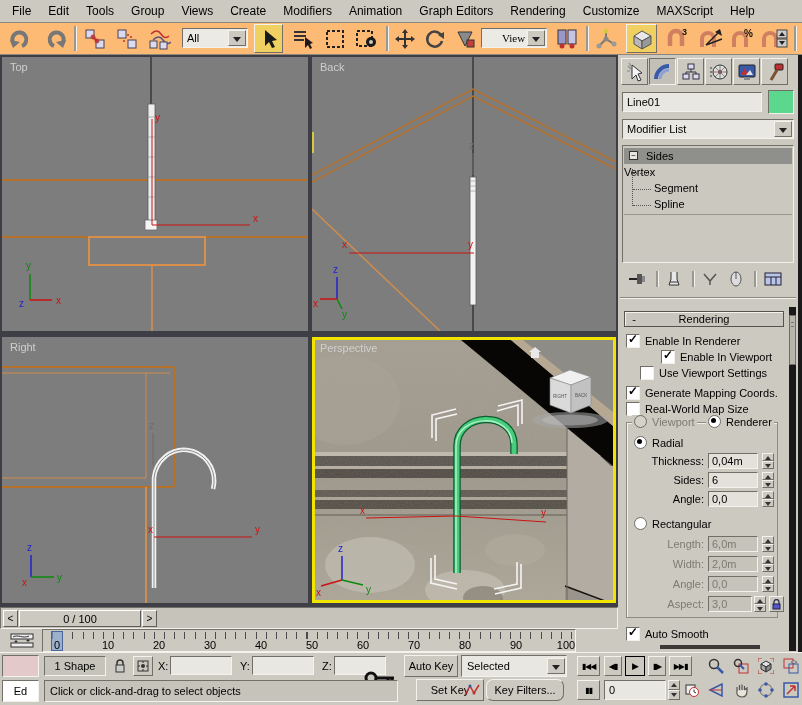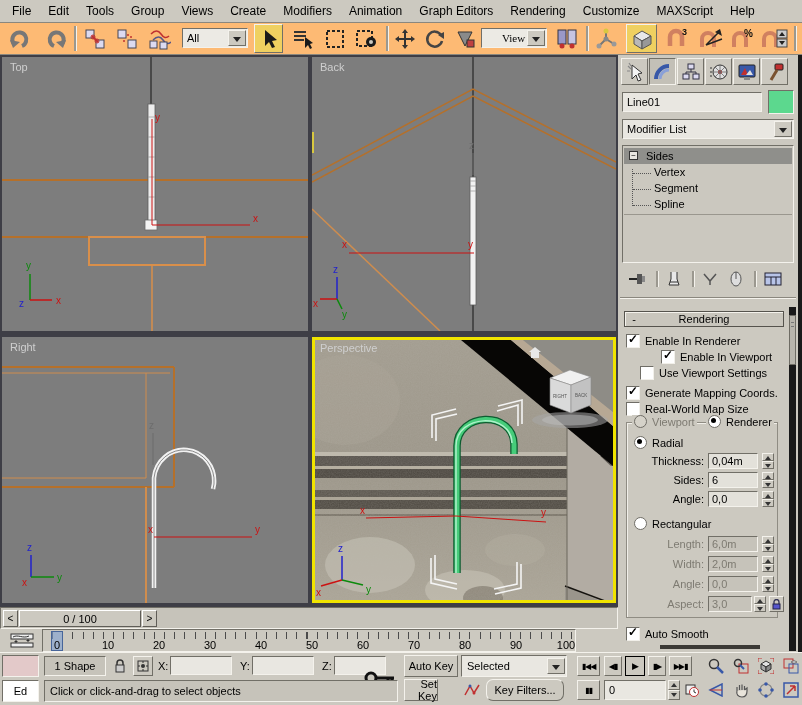--- a/index.html
+++ b/index.html
@@ -424,21 +424,21 @@
       <div class="ddarrowbtn"></div>
     </div>
 
     <div class="abs sunken" style="left:4px;top:90px;width:172px;height:118px;background:#cbc8bf;">
       <div class="abs" style="left:1px;top:2px;right:1px;height:16px;background:#8f8f8b;display:flex;align-items:center;">
         <span class="abs" style="left:5px;top:3px;width:9px;height:9px;background:#e8e6e0;border:1px solid #333;font-size:8px;line-height:7px;text-align:center;">−</span>
         <span style="margin-left:22px;">Sides</span>
       </div>
       <div class="abs" style="left:1px;top:20px;right:1px;height:15px;">
         <span class="abs" style="left:9px;top:7px;width:18px;border-top:1px dotted #555;"></span>
-        <span style="margin-left:30px;">Vertex</span>
+        <span style="">Vertex</span>
       </div>
       <div class="abs" style="left:1px;top:52px;right:1px;height:15px;">
         <span class="abs" style="left:9px;top:7px;width:18px;border-top:1px dotted #555;"></span>
         <span style="margin-left:30px;">Spline</span>
       </div>
       <div class="abs" style="left:1px;top:36px;right:1px;height:15px;">
         <span class="abs" style="left:9px;top:7px;width:18px;border-top:1px dotted #555;"></span>
         <span style="margin-left:30px;">Segment</span>
       </div>
       <div class="abs" style="left:1px;top:68px;right:1px;border-top:1px solid #9a978e;"></div>
@@ -691,21 +691,21 @@
         <path d="M12,9 H30 M24,9 V14 M28,9 V13" stroke="#111" stroke-width="3"></path>
     </svg>
 
     <div class="abs sunken" style="left:44px;top:27px;width:354px;height:22px;display:flex;align-items:center;">
       <span style="margin-left:5px;">Click or click-and-drag to select objects</span>
     </div>
 
     <div class="abs btn raised" style="left:404px;top:2px;width:54px;height:22px;">
       <span>Auto Key</span>
     </div>
-    <div class="abs btn raised" style="left:404px;top:26px;width:34px;height:22px;text-align:right;">
+    <div class="abs btn raised" style="left:416px;top:26px;width:68px;height:22px;">
       <span>Set Key</span>
     </div>
     <div class="abs fld" style="left:461px;top:2px;width:106px;height:22px;background:#e9e7e1;">
       <span class="abs" style="left:5px;top:4px;">Selected</span>
       <div class="ddarrowbtn" style="top:2px;bottom:2px;"></div>
     </div>
     <div class="abs btn" style="left:461px;top:26px;width:22px;height:22px;">
       <svg width="16" height="14">
           <path d="M1,12 L6,3 L10,10 L15,2" fill="none" stroke="#c03030" stroke-width="1.5"></path>
           <circle cx="6" cy="3" r="1.5" fill="#3858a8"></circle>

